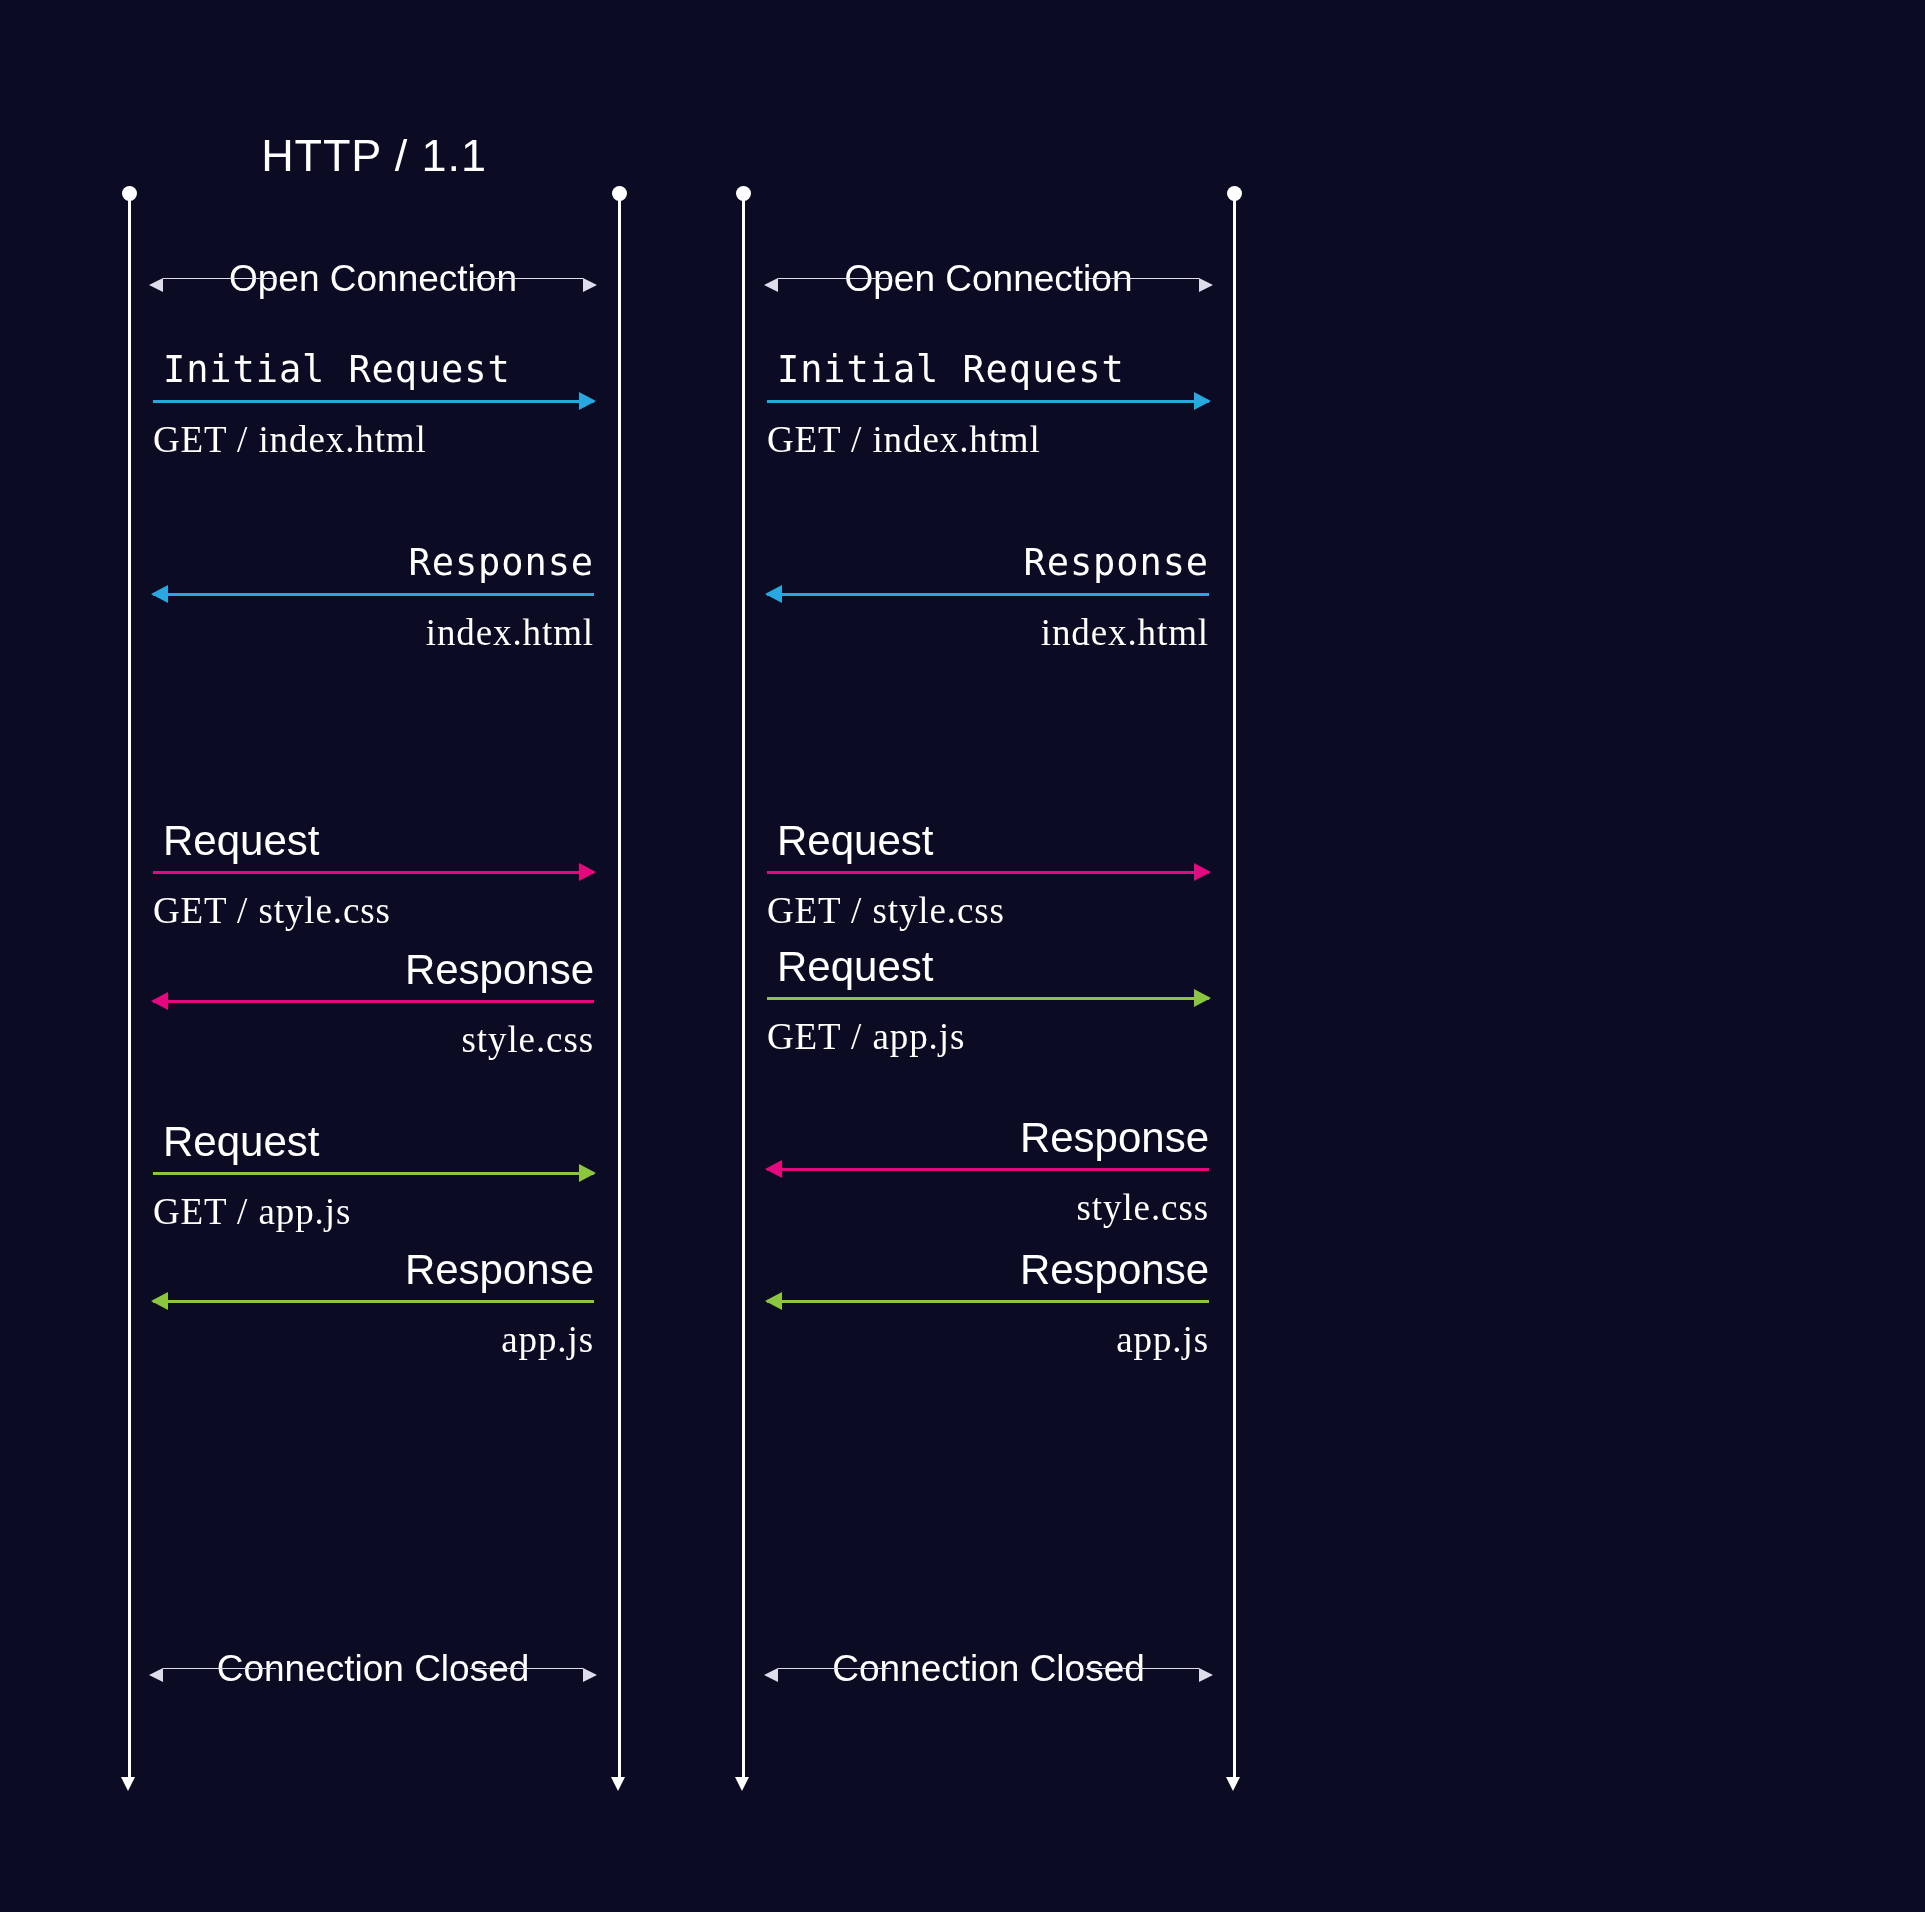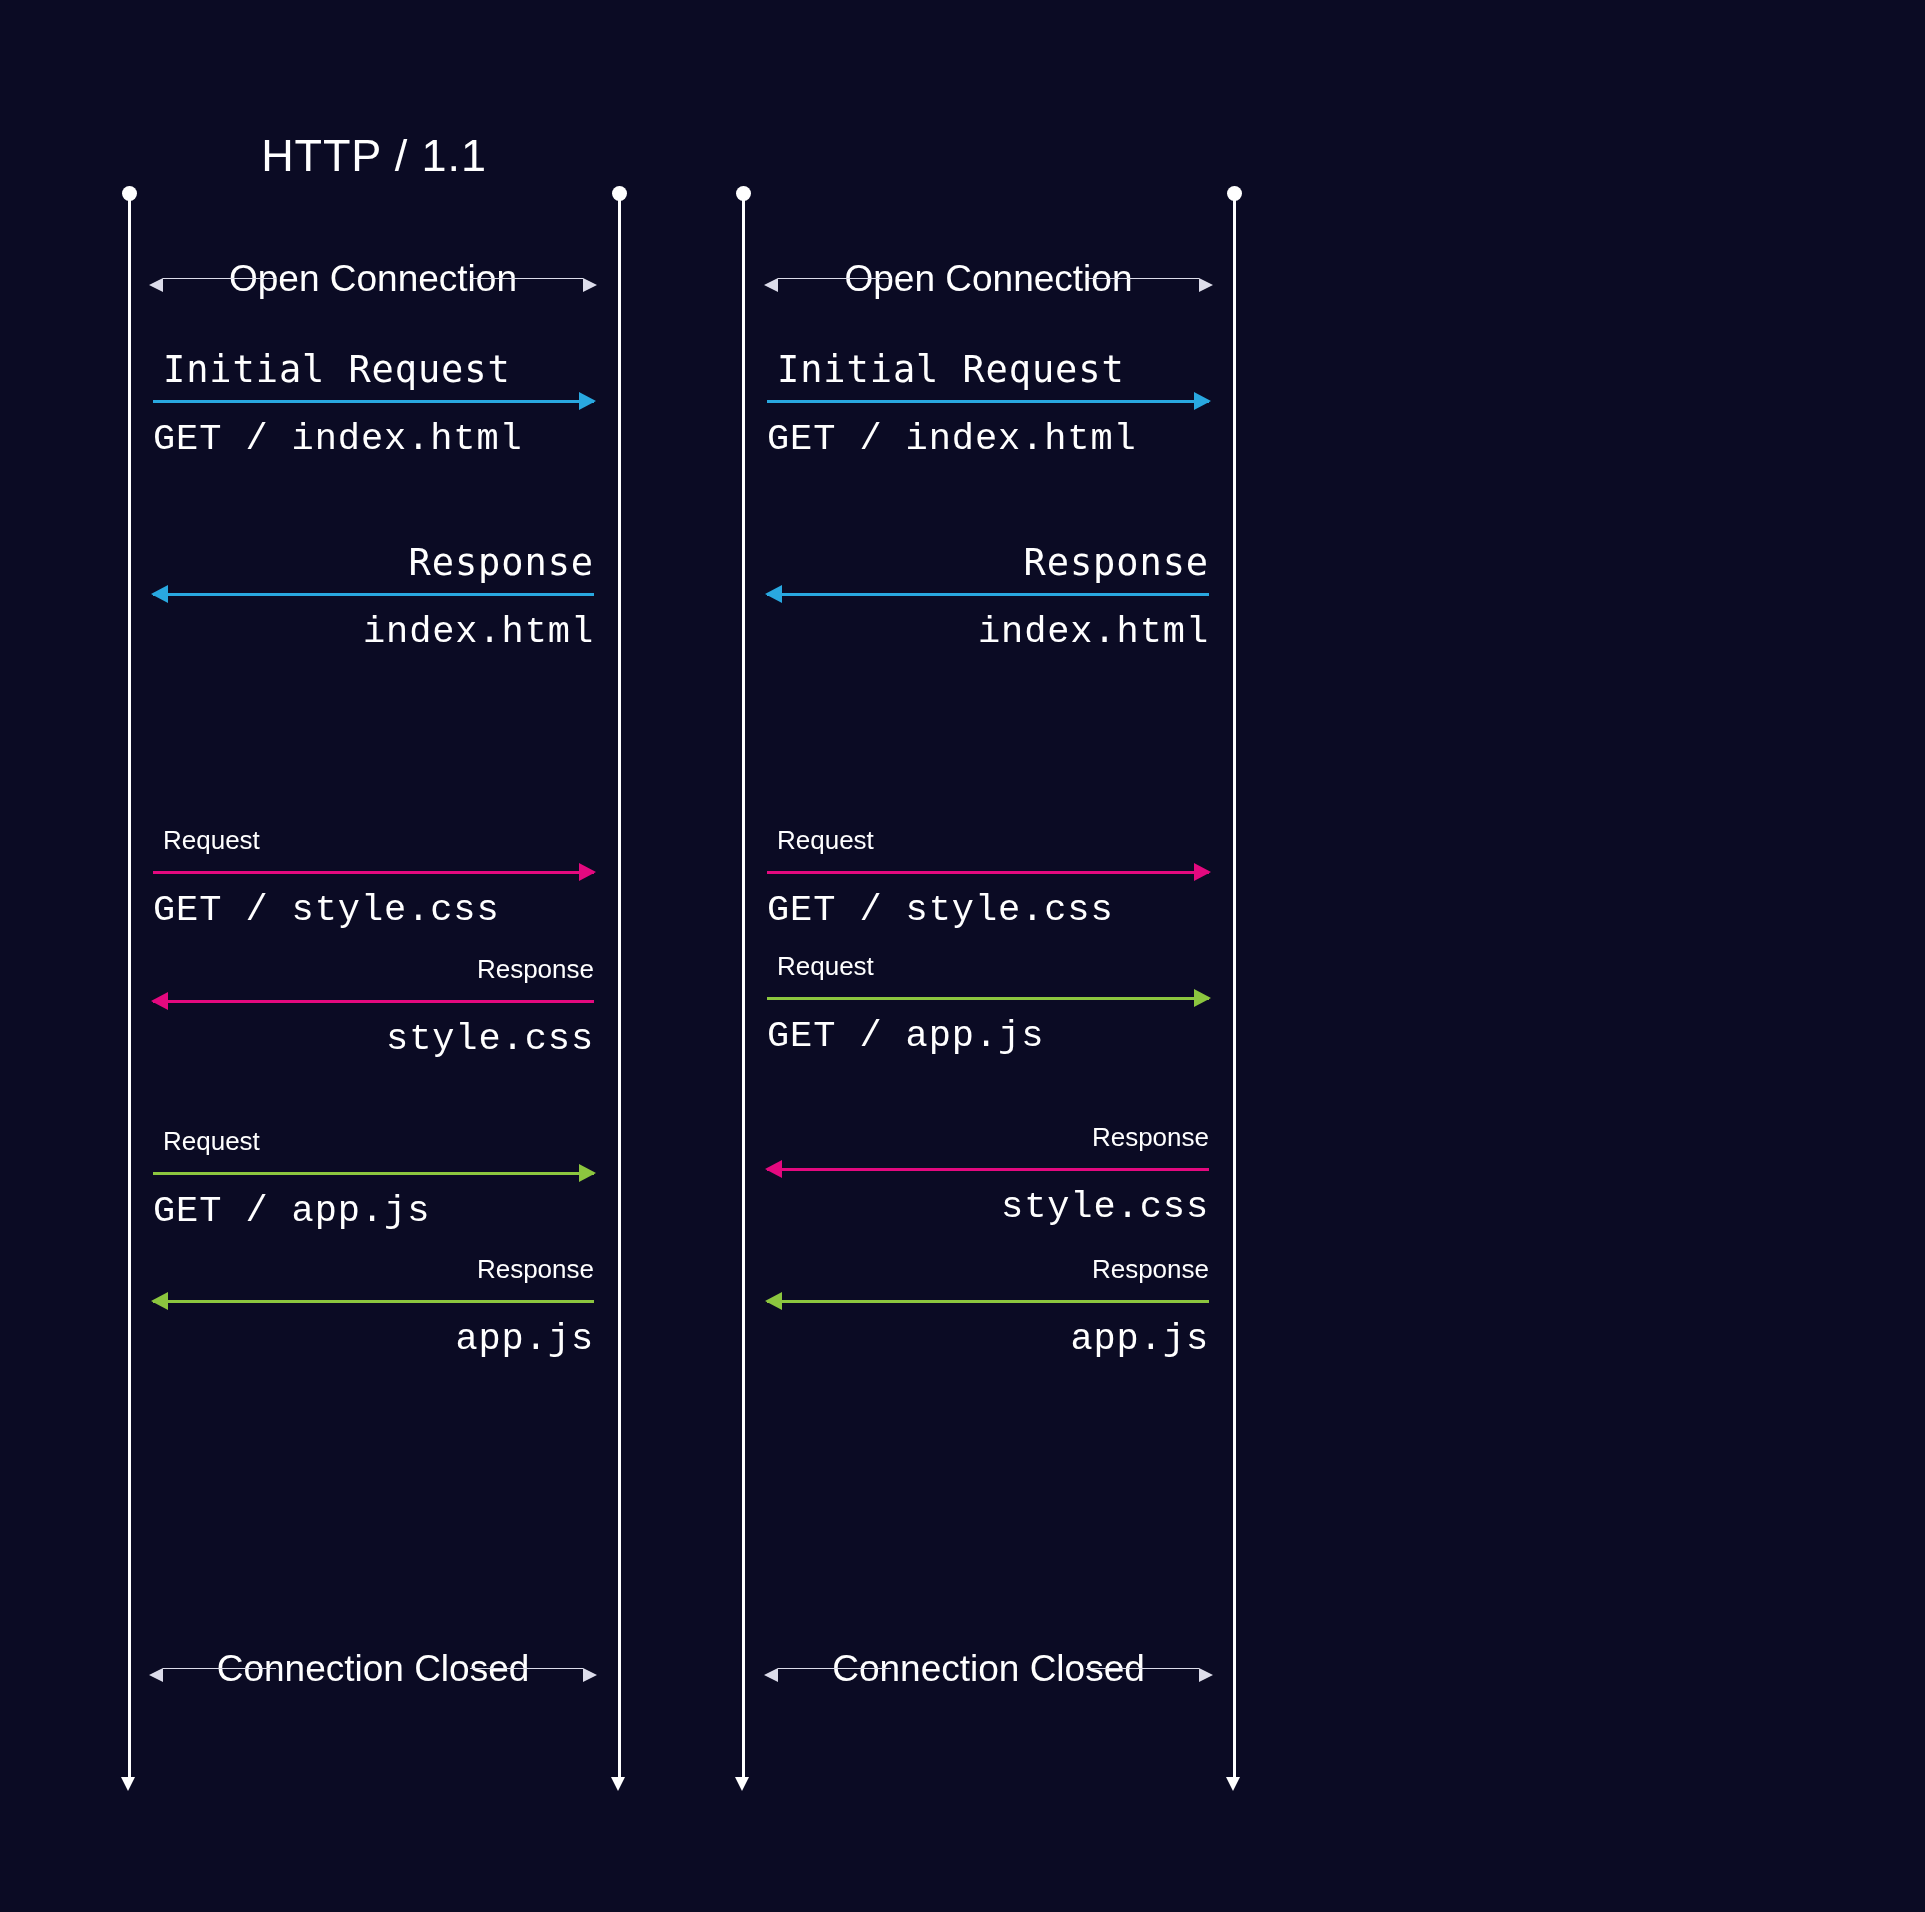--- a/index.html
+++ b/index.html
@@ -81,41 +81,41 @@
     line-height:47px;
     color:#ffffff;
   }
   .msg .mtitle.mono{
     font-family:"DejaVu Sans Mono","Liberation Mono",monospace;
     font-size:37px;
     letter-spacing:0.9px;
   }
   .msg .mtitle.sans{
     font-family:"Liberation Sans",sans-serif;
-    font-size:26px;
+    font-size:42px;
   }
   .msg .mtitle.tleft{left:10px;text-align:left;}
   .msg .mtitle.tright{right:0;text-align:right;}
 
   .msg .mline{
     position:absolute;
     height:2.6px;
     left:0;right:0;
   }
   .msg .mah{
     position:absolute;
     width:0;height:0;
     border-top:9.6px solid transparent;
     border-bottom:9.6px solid transparent;
   }
 
   .msg .mfile{
     position:absolute;
     white-space:nowrap;
-    font-family:Liberation Mono, monospace;
+    font-family:Liberation Serif, serif;
     font-size:37px;
     line-height:45px;
     letter-spacing:0.9px;
     color:#ffffff;
   }
   .msg .mfile.fleft{left:0;text-align:left;}
   .msg .mfile.fright{right:0;text-align:center;}
 </style>
 </head>
 <body>

